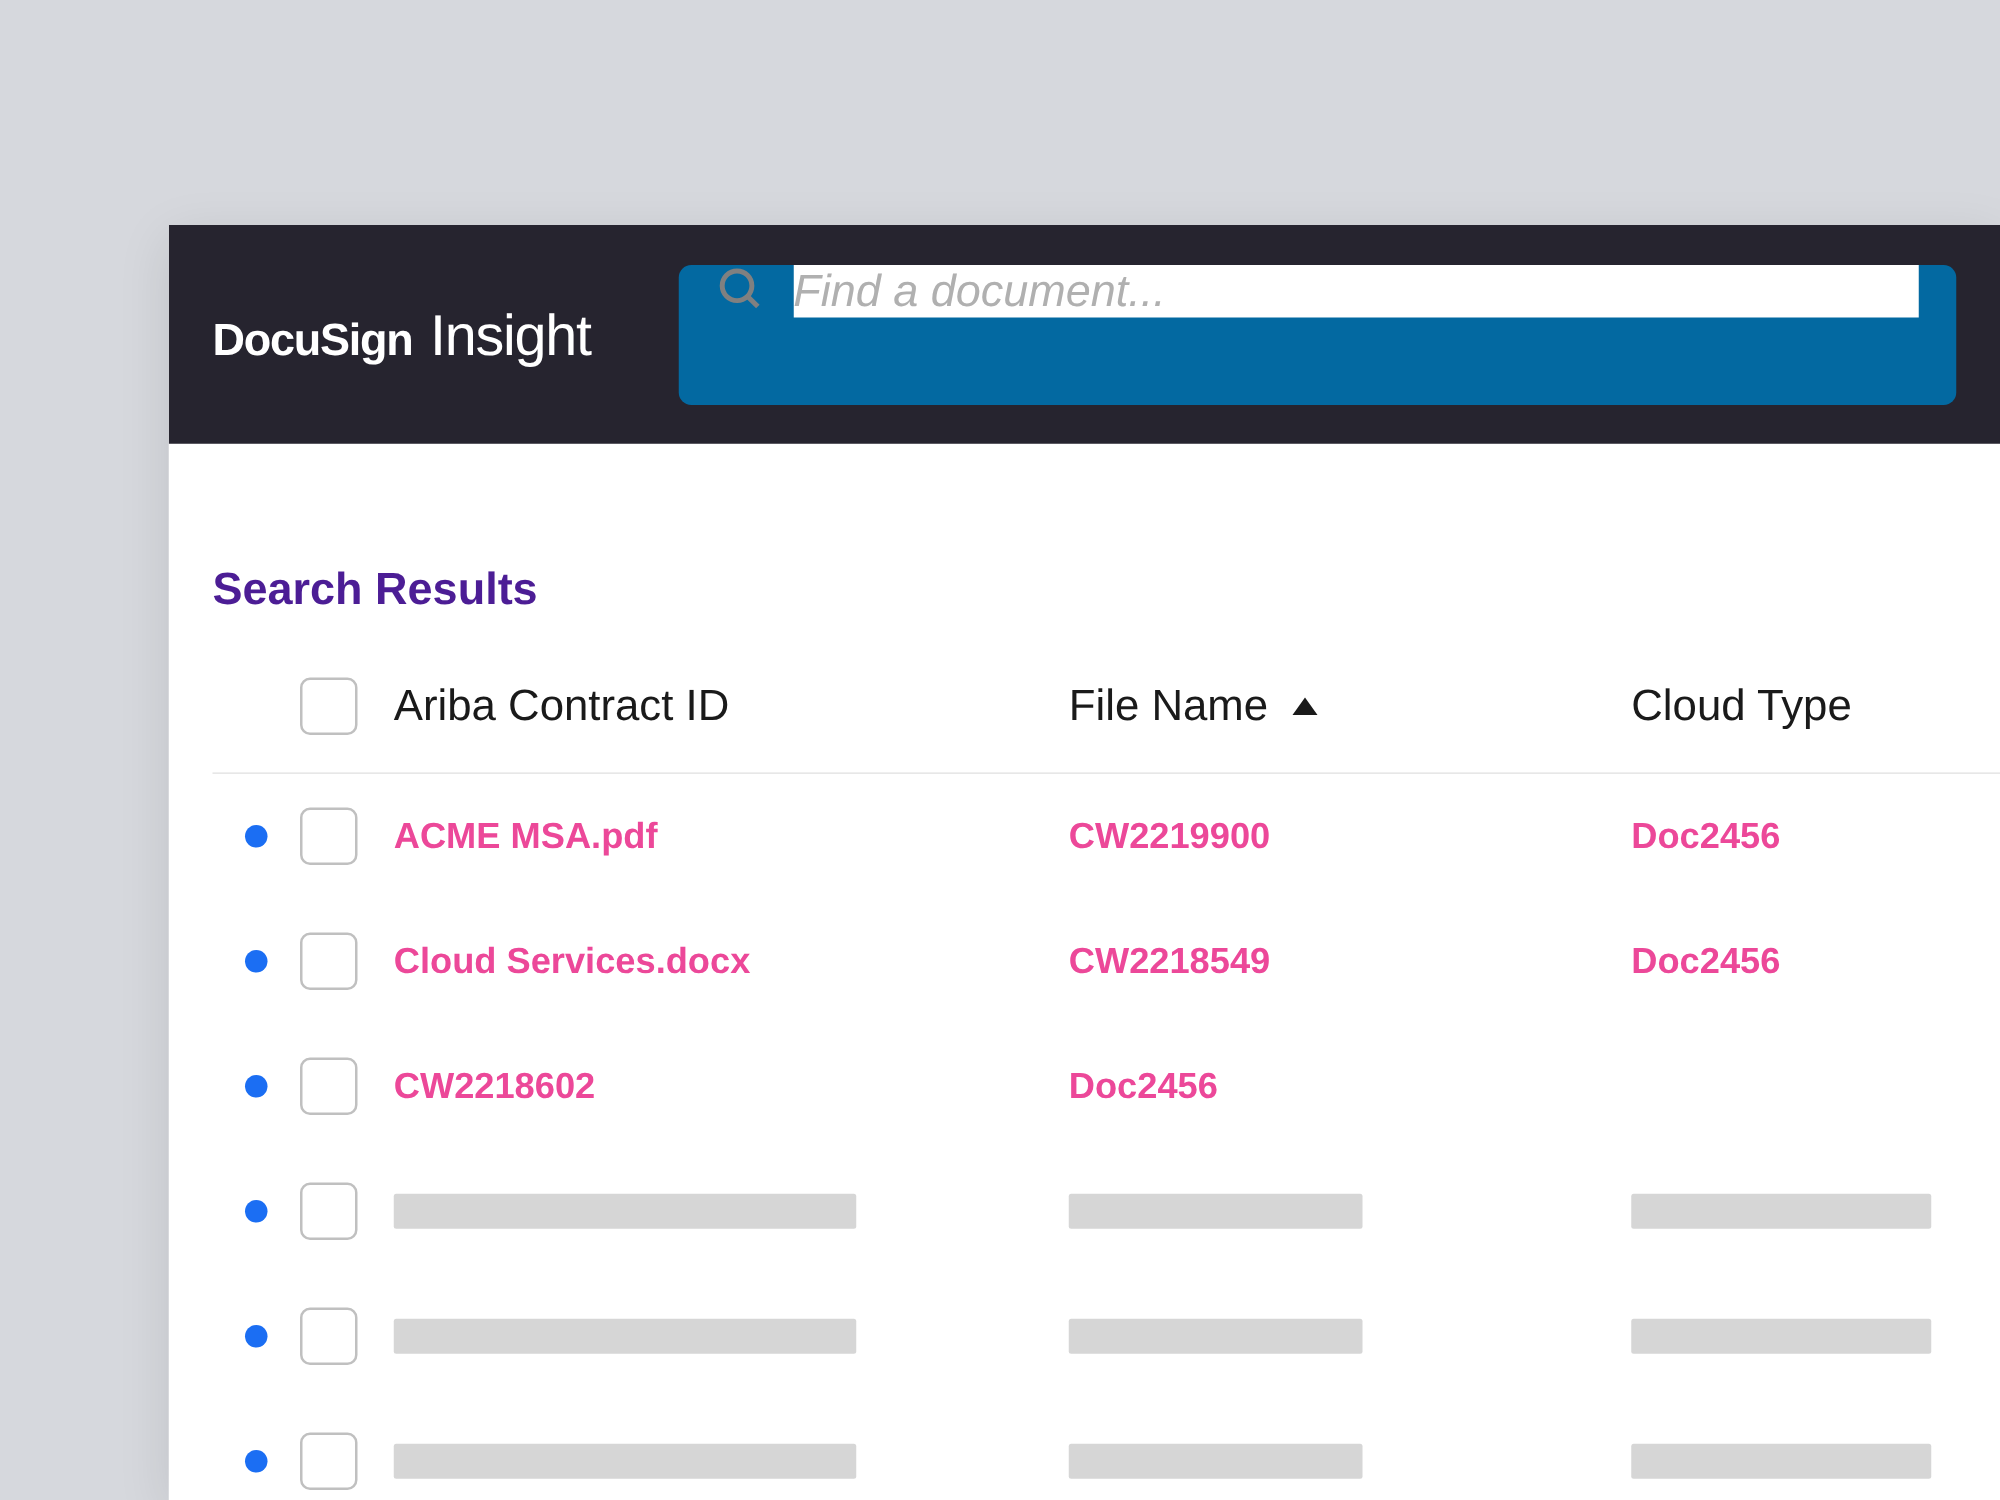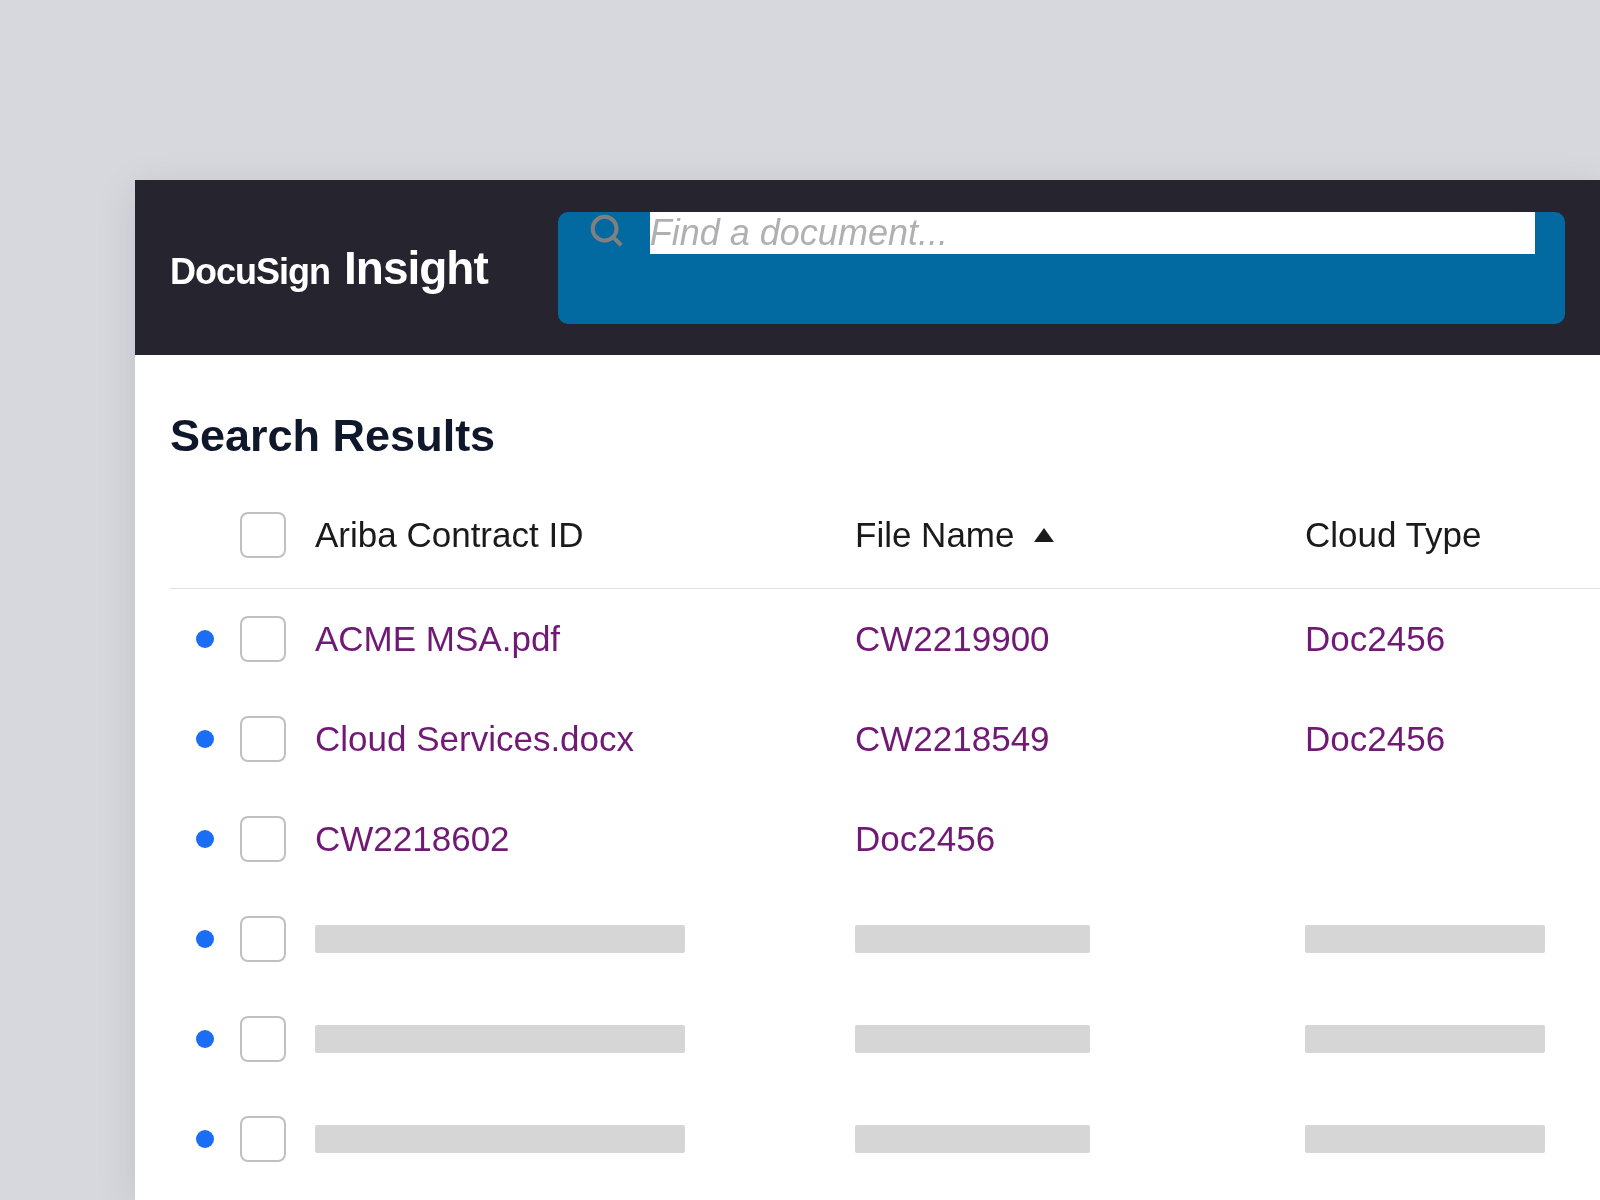--- a/index.html
+++ b/index.html
@@ -47,21 +47,21 @@
     .logo-brand {
       color: #ffffff;
       font-size: 36px;
       font-weight: 700;
       letter-spacing: -1px;
     }
     
     .logo-product {
       color: #ffffff;
       font-size: 46px;
-      font-weight: 700;
+      font-weight: 400;
       letter-spacing: -1px;
     }
     
     .search-container {
       flex: 1;
       background: #0369a1;
       border-radius: 10px;
       height: 112px;
       display: flex;
       align-items: flex-start;
@@ -88,24 +88,25 @@
     .search-input::placeholder {
       color: #b0b0b0;
       font-style: italic;
     }
     
     .content {
       padding: 55px 0 0 35px;
     }
     
     .section-title {
-      font-size: 45px;
+      font-size: 36px;
       font-weight: 600;
-      color: #0f172a;
+      color: #4c1d95;
       margin-bottom: 50px;
+      margin-top: 40px;
     }
     
     .table {
       width: 100%;
     }
     
     .table-header {
       display: grid;
       grid-template-columns: 70px 75px 540px 450px 1fr;
       align-items: center;
@@ -148,23 +149,23 @@
     .checkbox {
       width: 46px;
       height: 46px;
       border: 2px solid #c0c0c0;
       border-radius: 8px;
       background: #ffffff;
       cursor: pointer;
     }
     
     .cell-text {
-      font-size: 35px;
-      font-weight: 400;
-      color: #701a75;
+      font-size: 29px;
+      font-weight: 700;
+      color: #ec4899;
     }
     
     .skeleton {
       height: 28px;
       background: #d6d6d6;
       border-radius: 2px;
     }
     
     .skeleton-name {
       width: 370px;

